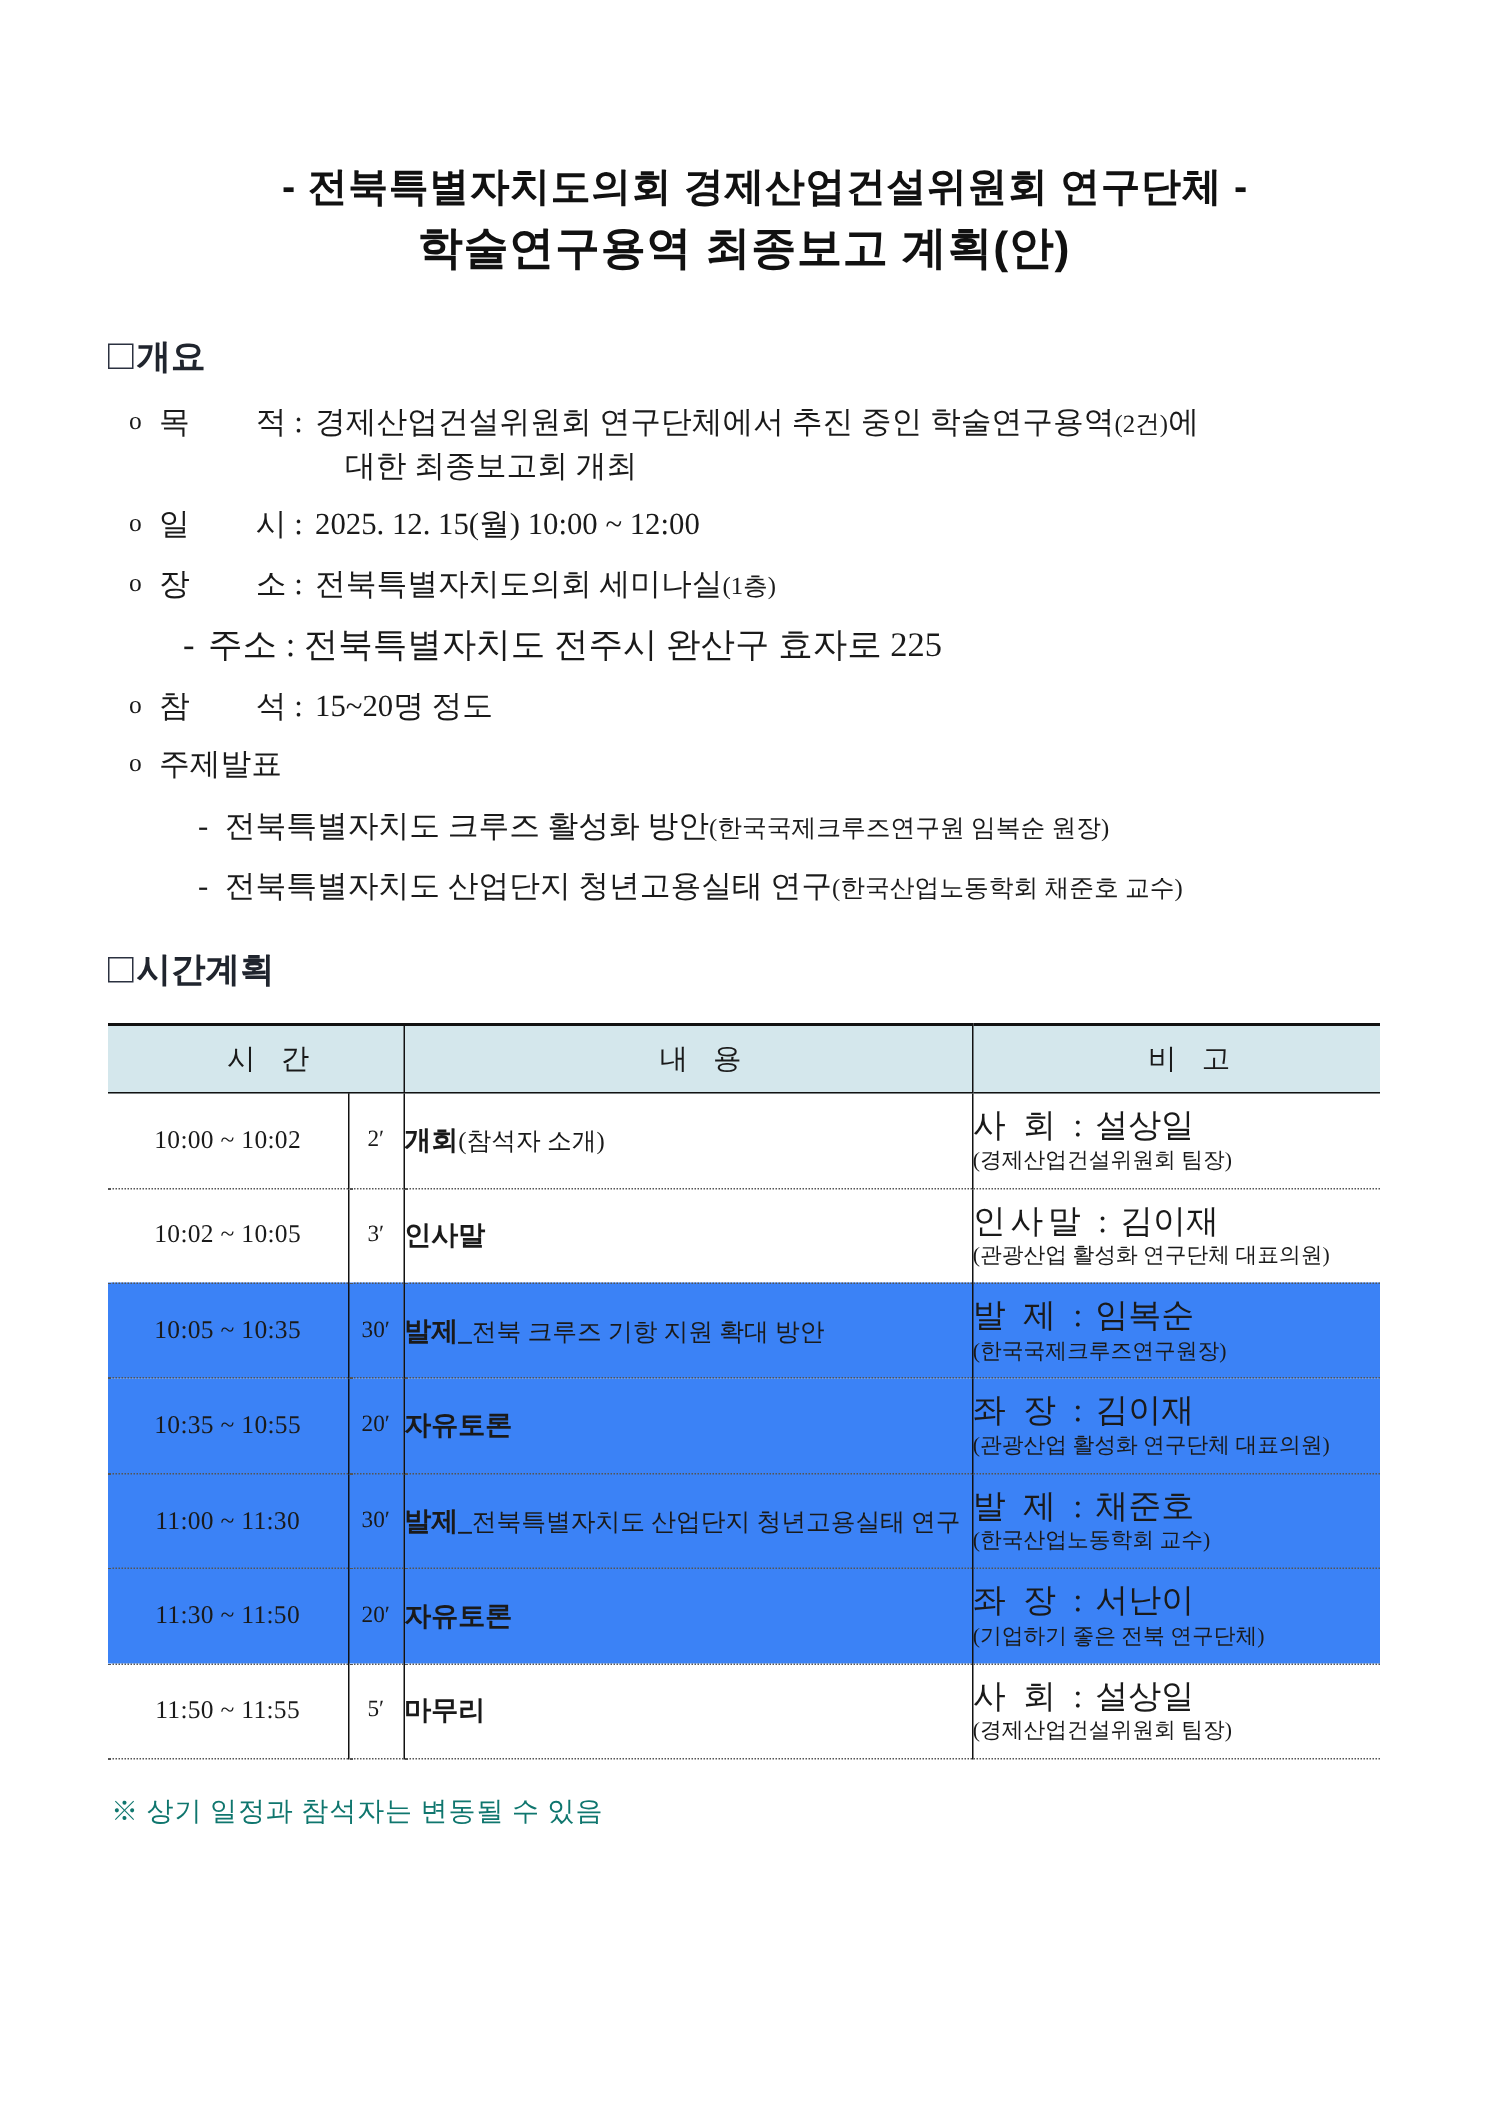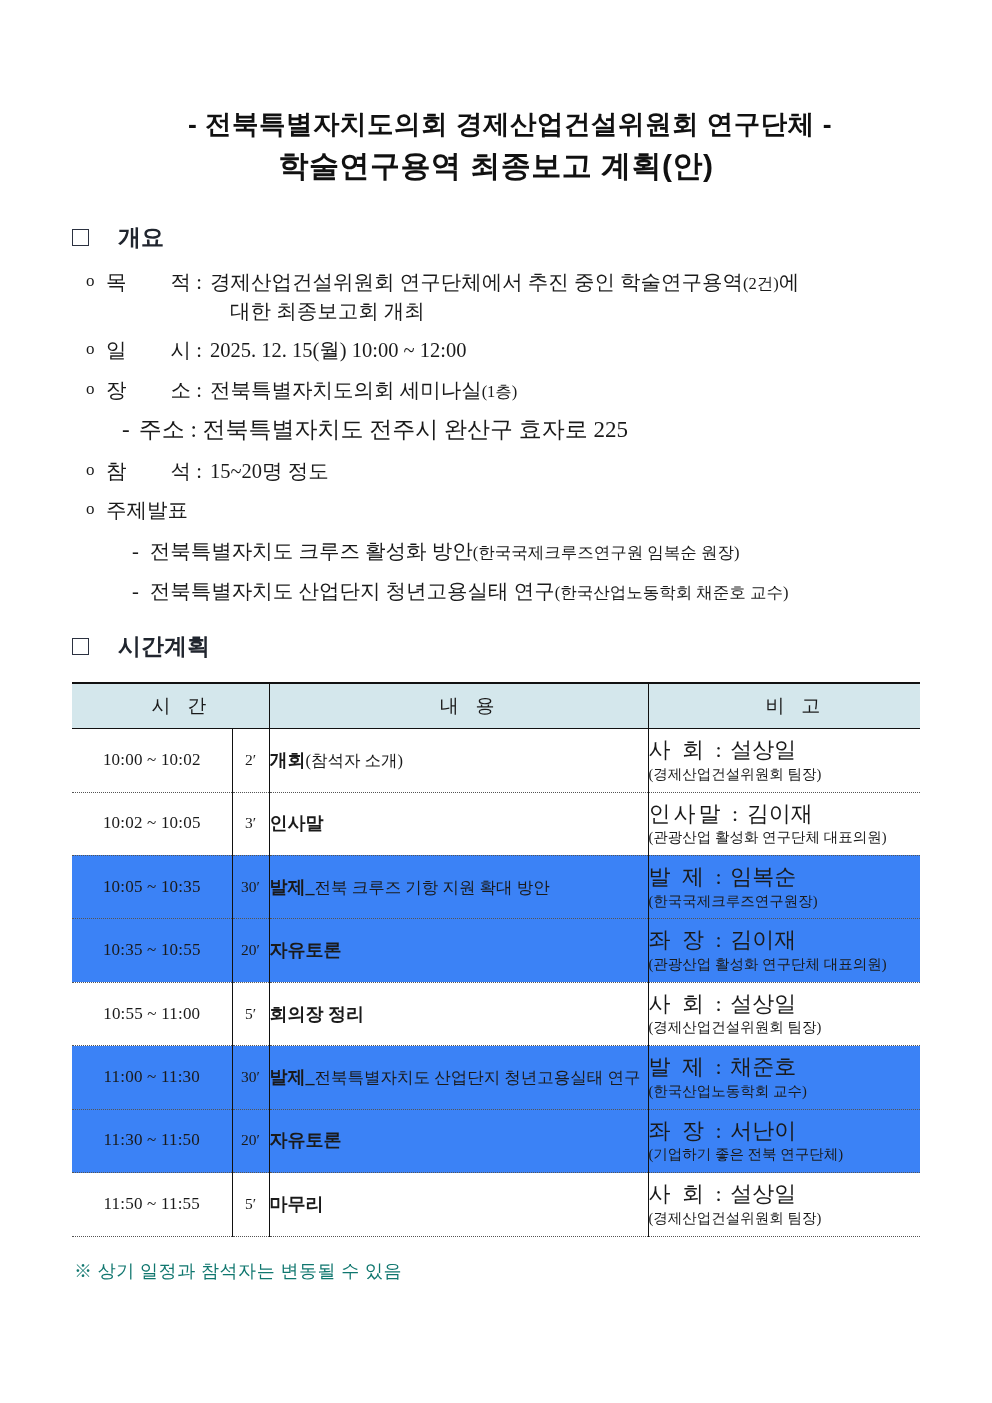--- a/index.html
+++ b/index.html
@@ -46,21 +46,21 @@
 
   
   .section-heading {
     font-family: "Liberation Sans", "DejaVu Sans", sans-serif;
     font-weight: bold;
     font-size: 23px;
     color: #20252e;
     margin-left: 72px;
     display: flex;
     align-items: center;
-    gap: 29px;
+    gap: 2px;
   }
   .sq {
     display: inline-block;
     width: 17px;
     height: 17px;
     border: 1.8px solid #2b3140;
     box-sizing: border-box;
   }
   #heading-overview { margin-top: 36px; }
   #heading-schedule { margin-top: 26px; }
@@ -306,29 +306,20 @@
           </tr>
           <tr class="shade band-end">
             <td class="t-time">10:35 ~ 10:55</td>
             <td class="t-dur">20′</td>
             <td class="t-cont"><span class="lead">자유토론</span><span class="tail"></span></td>
             <td class="t-note">
               <div class="note-main"><span class="lab">좌  장 :</span> <span>김이재</span></div>
               <div class="note-sub">(관광산업 활성화 연구단체 대표의원)</div>
             </td>
           </tr>
-          <tr>
-            <td class="t-time">10:55 ~ 11:00</td>
-            <td class="t-dur">5′</td>
-            <td class="t-cont"><span class="lead">회의장 정리</span><span class="tail"></span></td>
-            <td class="t-note">
-              <div class="note-main"><span class="lab">사  회 :</span> <span>설상일</span></div>
-              <div class="note-sub">(경제산업건설위원회 팀장)</div>
-            </td>
-          </tr>
           <tr class="shade">
             <td class="t-time">11:00 ~ 11:30</td>
             <td class="t-dur">30′</td>
             <td class="t-cont"><span class="lead">발제_</span><span class="tail">전북특별자치도 산업단지 청년고용실태 연구</span></td>
             <td class="t-note">
               <div class="note-main"><span class="lab">발  제 :</span> <span>채준호</span></div>
               <div class="note-sub">(한국산업노동학회 교수)</div>
             </td>
           </tr>
           <tr class="shade">

